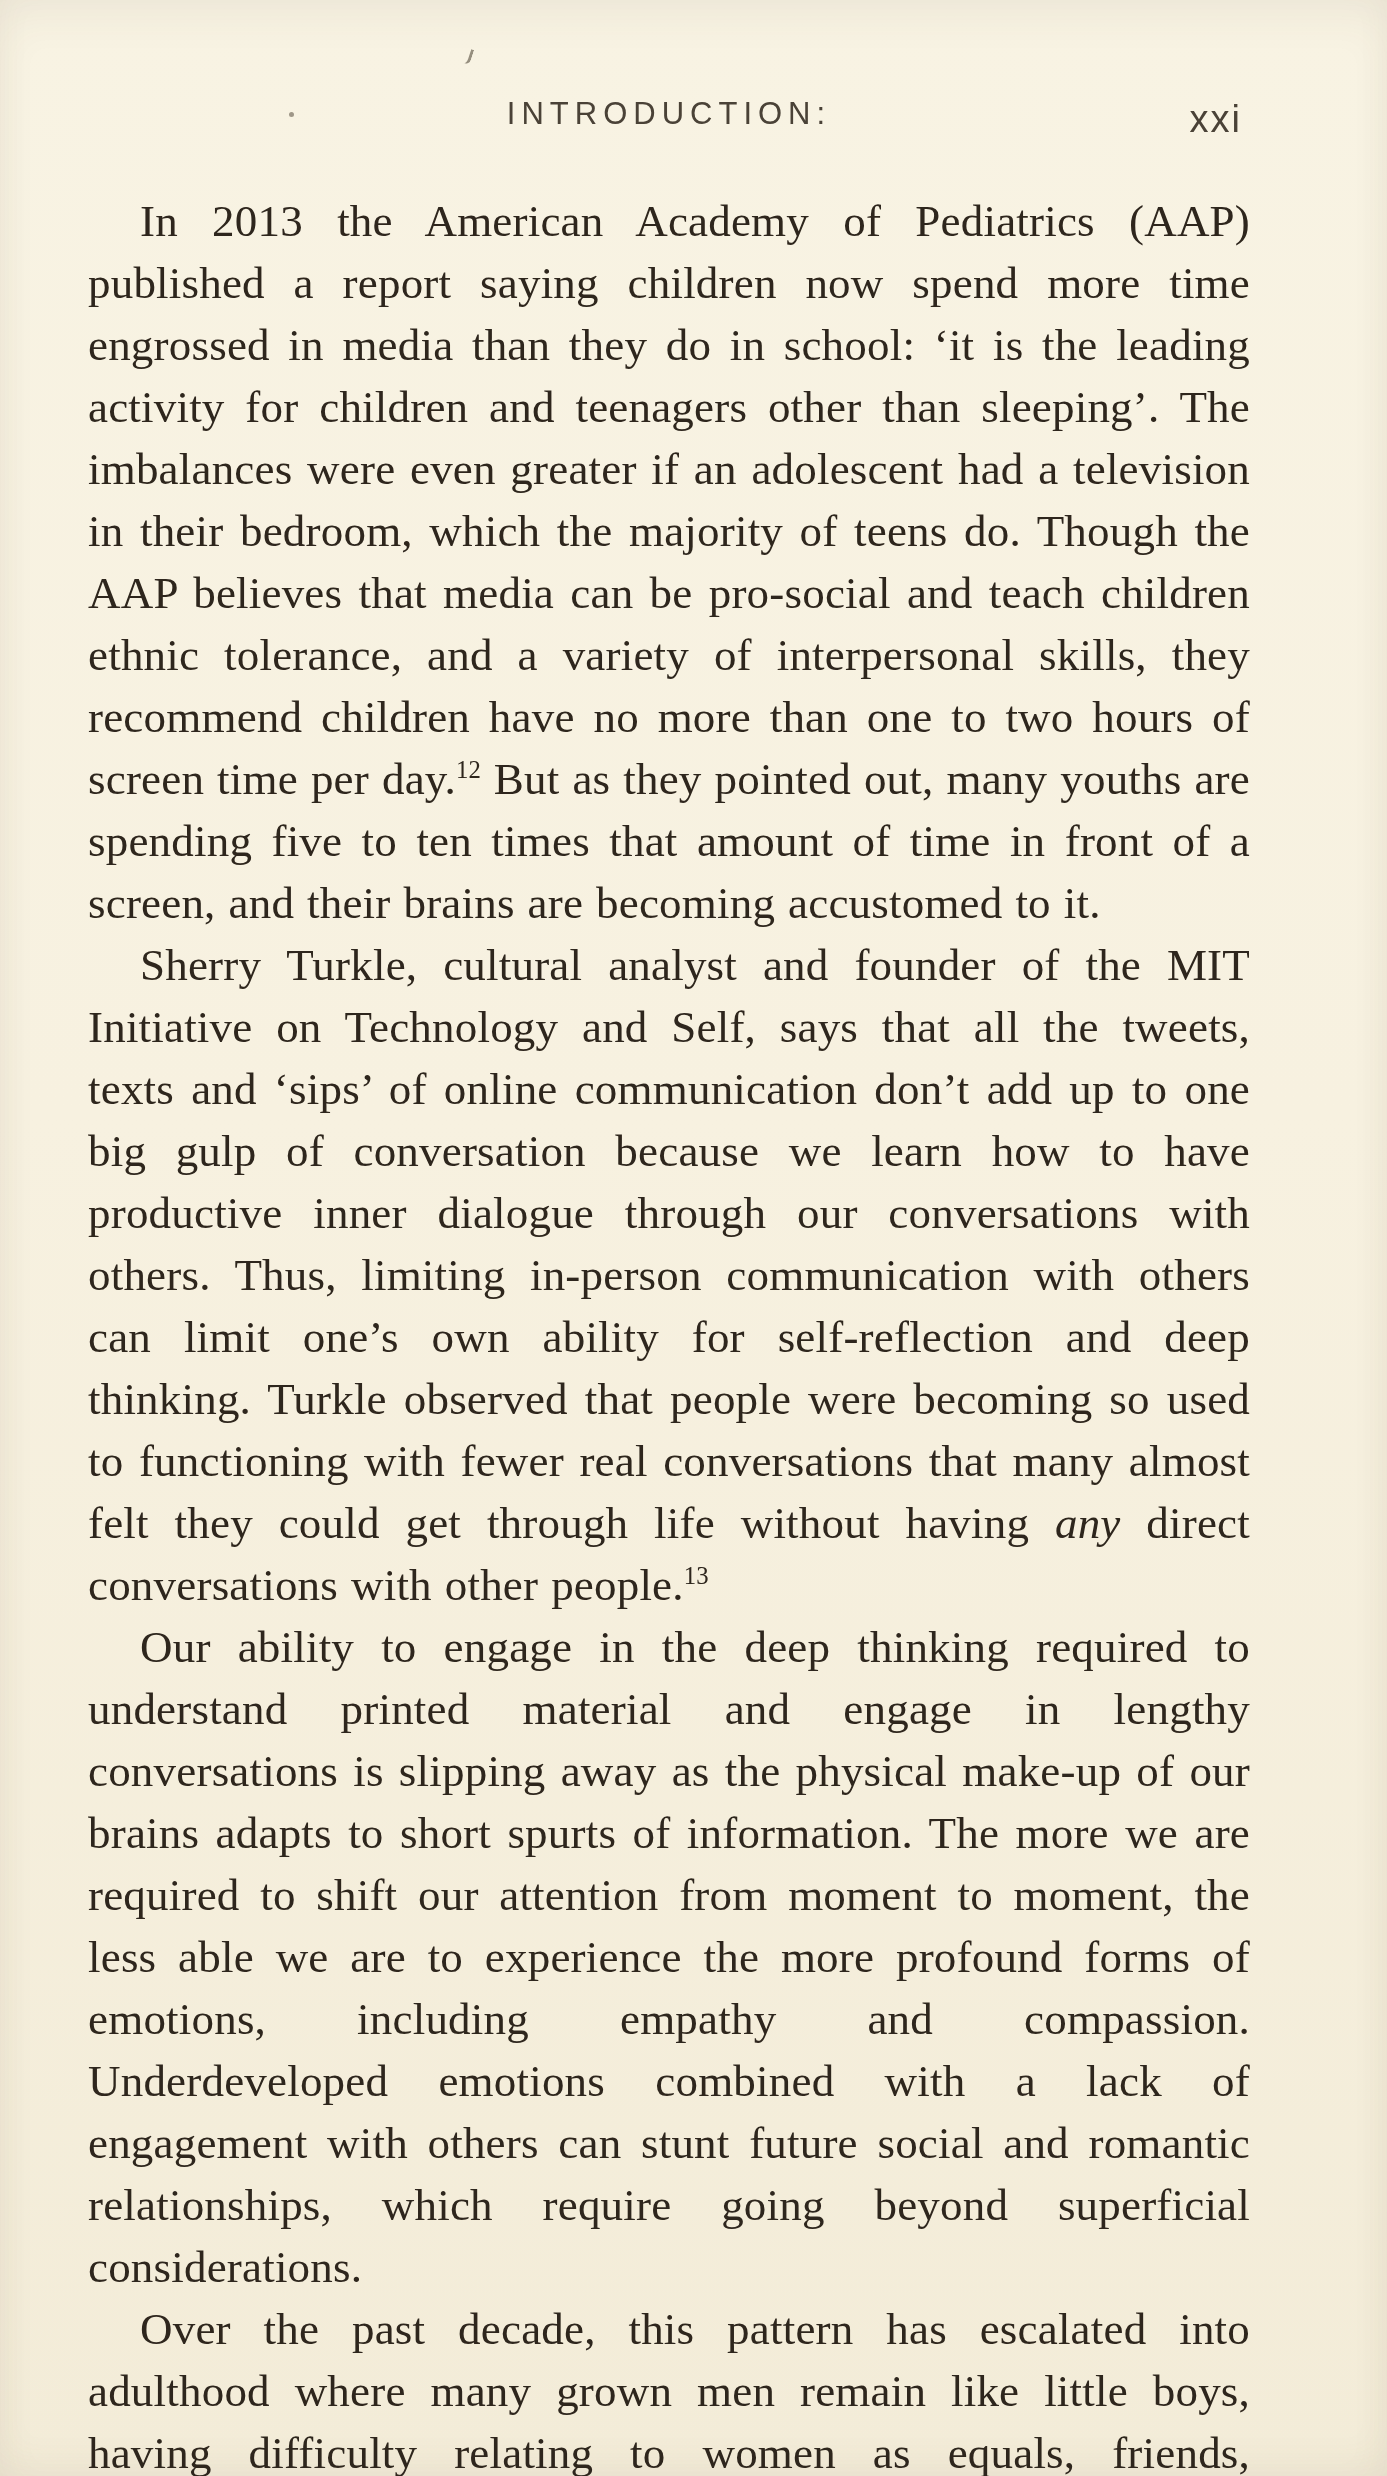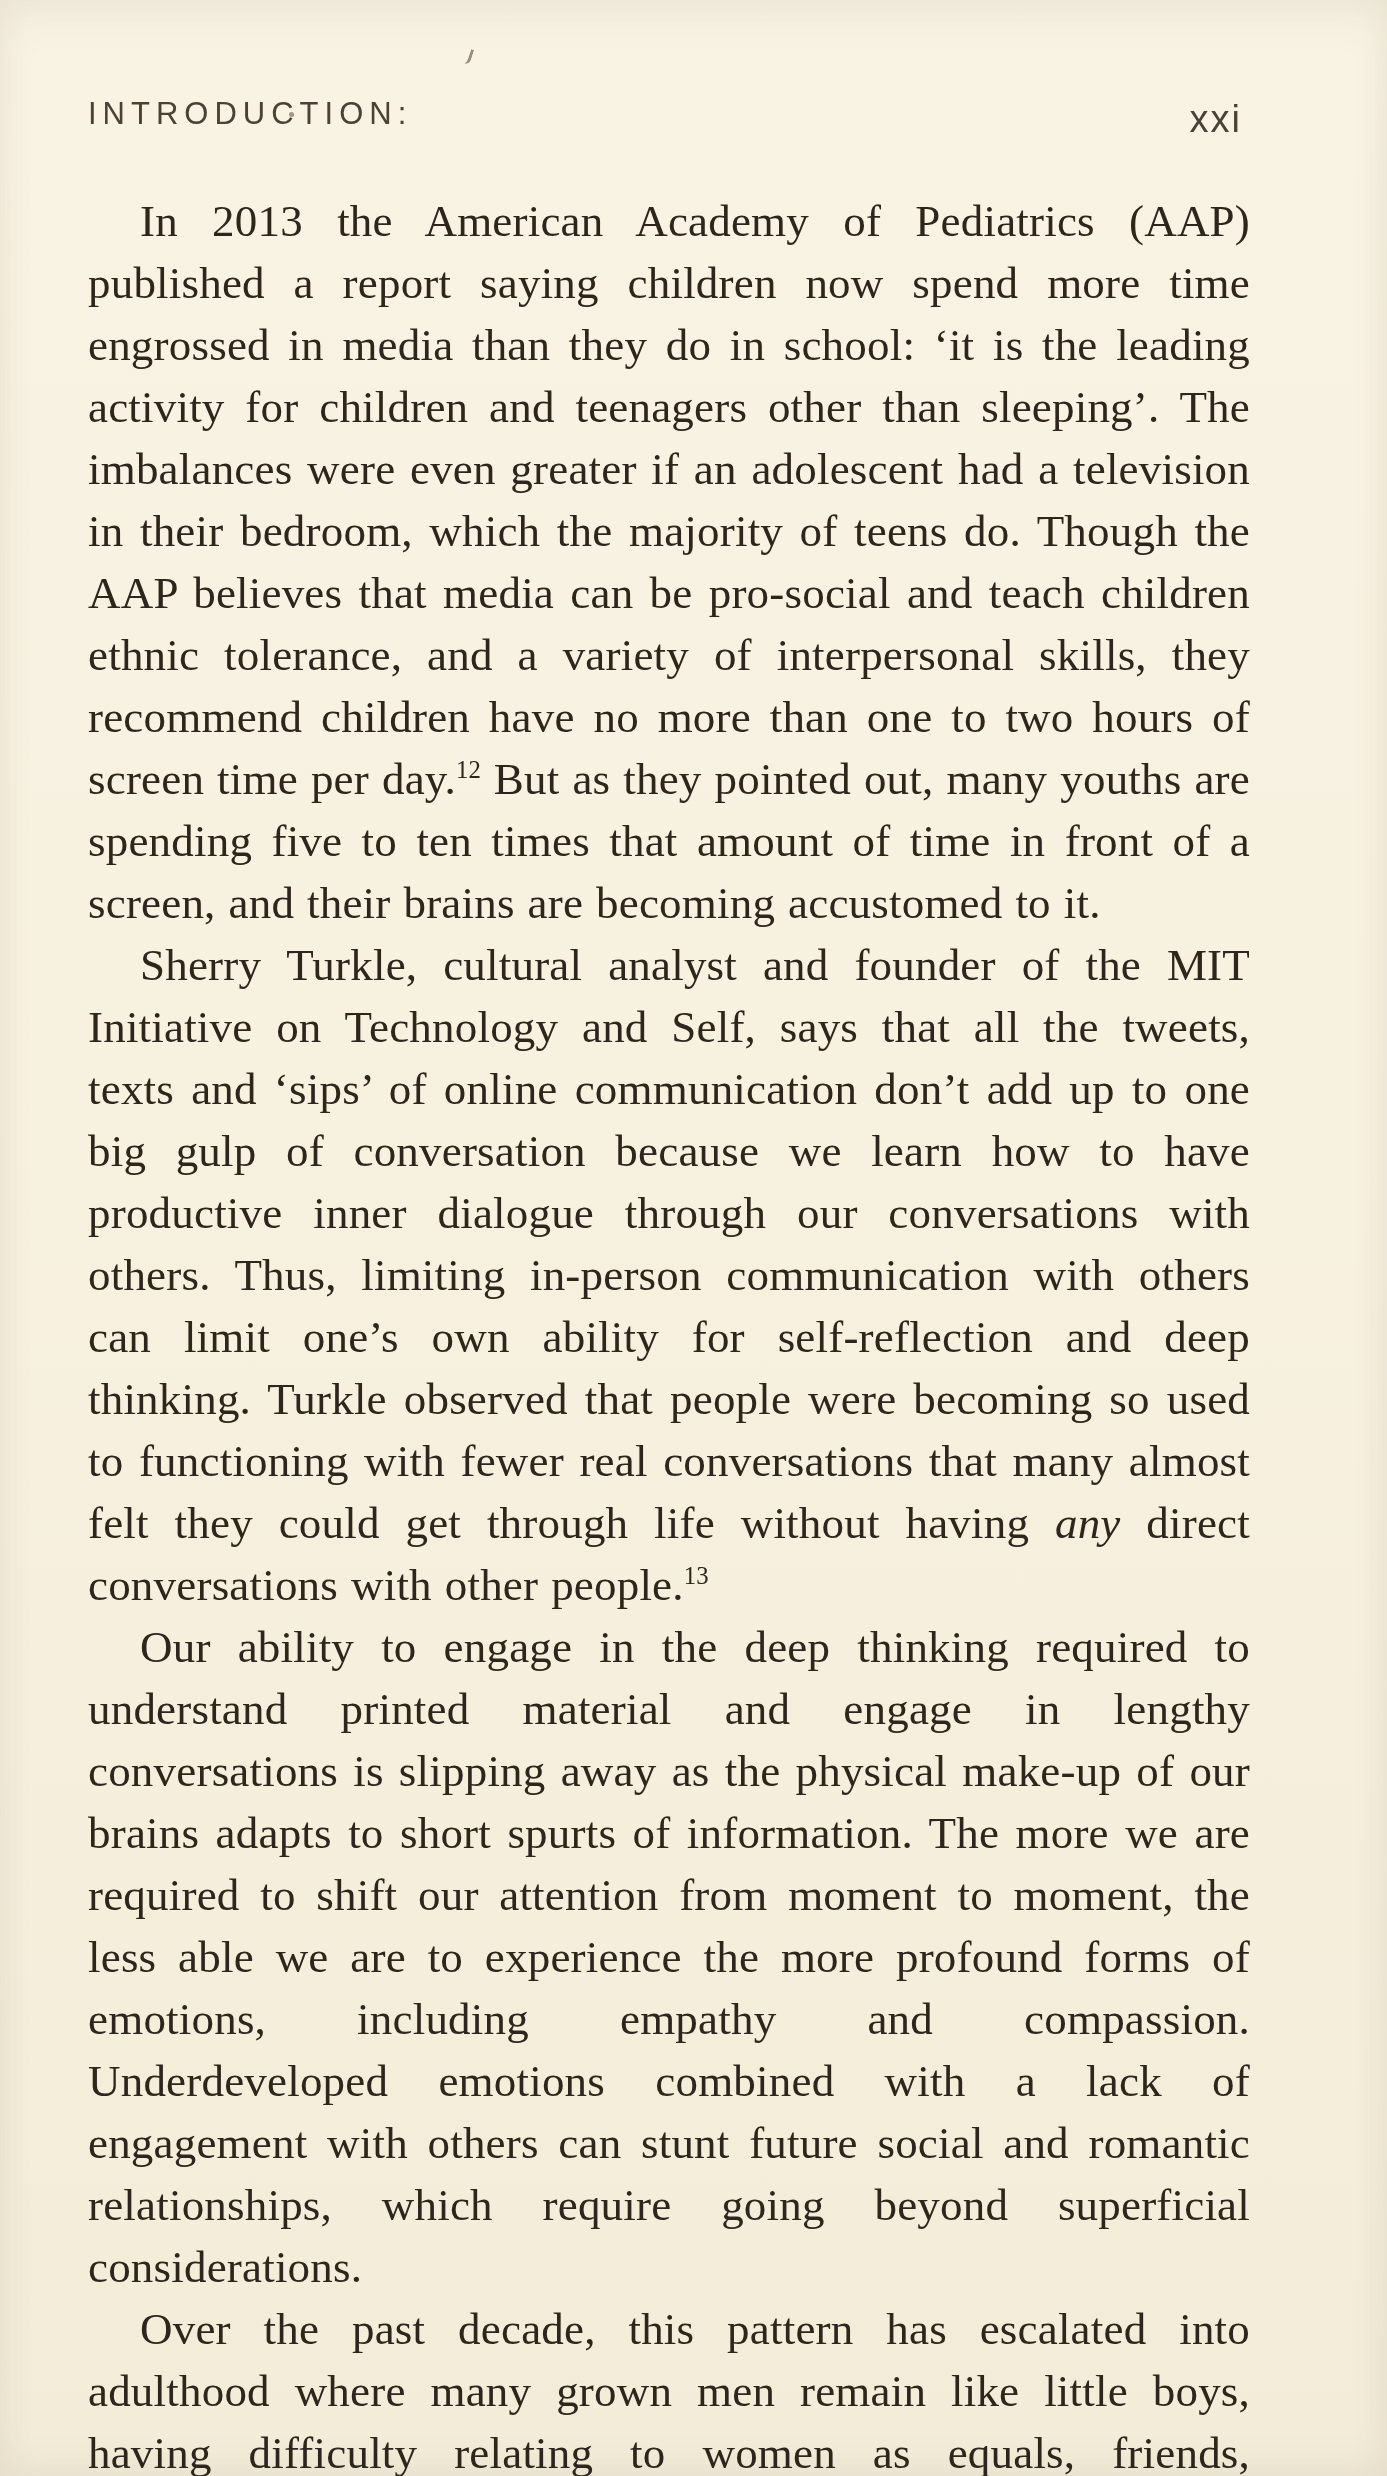--- a/index.html
+++ b/index.html
@@ -31,20 +31,21 @@
     position: absolute;
     top: 96px;
     left: 88px;
     width: 1162px;
     height: 44px;
   }
   .running-head {
     position: absolute;
     left: 0;
     right: 0;
+    text-align: center;
     font-family: "Liberation Sans", sans-serif;
     font-weight: 400;
     font-size: 31px;
     letter-spacing: 6px;
     color: var(--header-ink);
   }
   .page-num {
     position: absolute;
     right: 8px;
     top: 2px;

